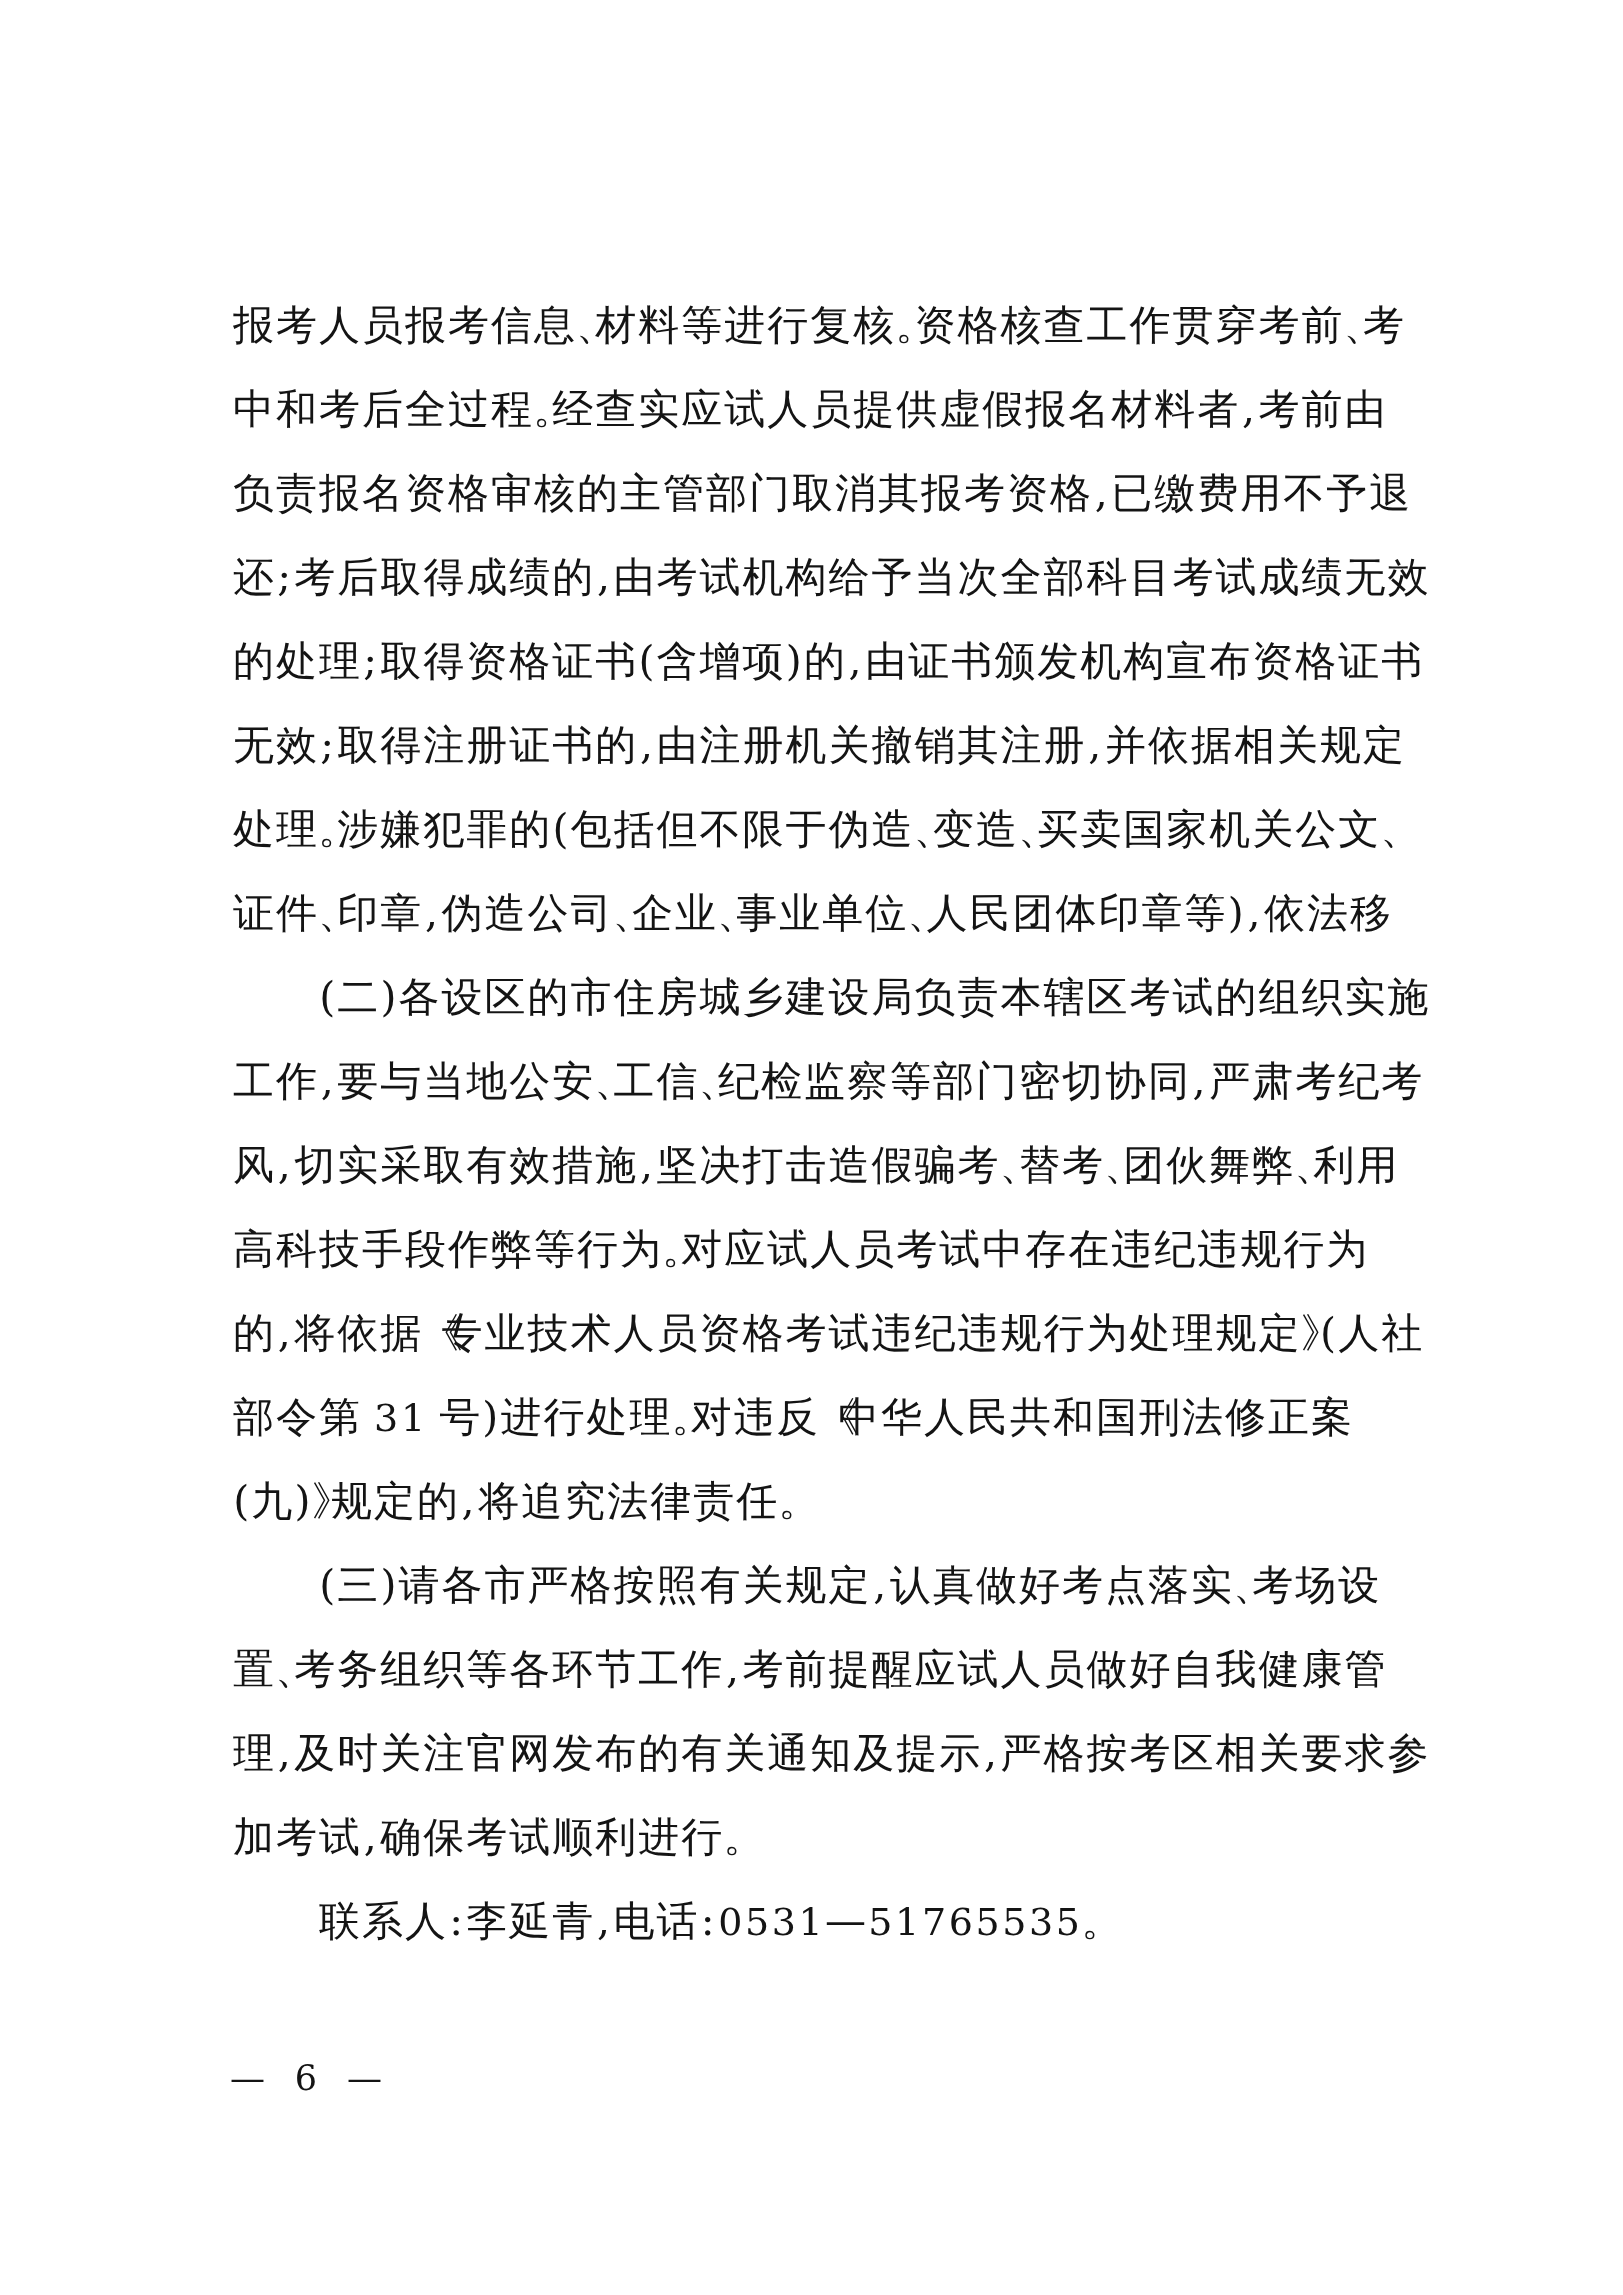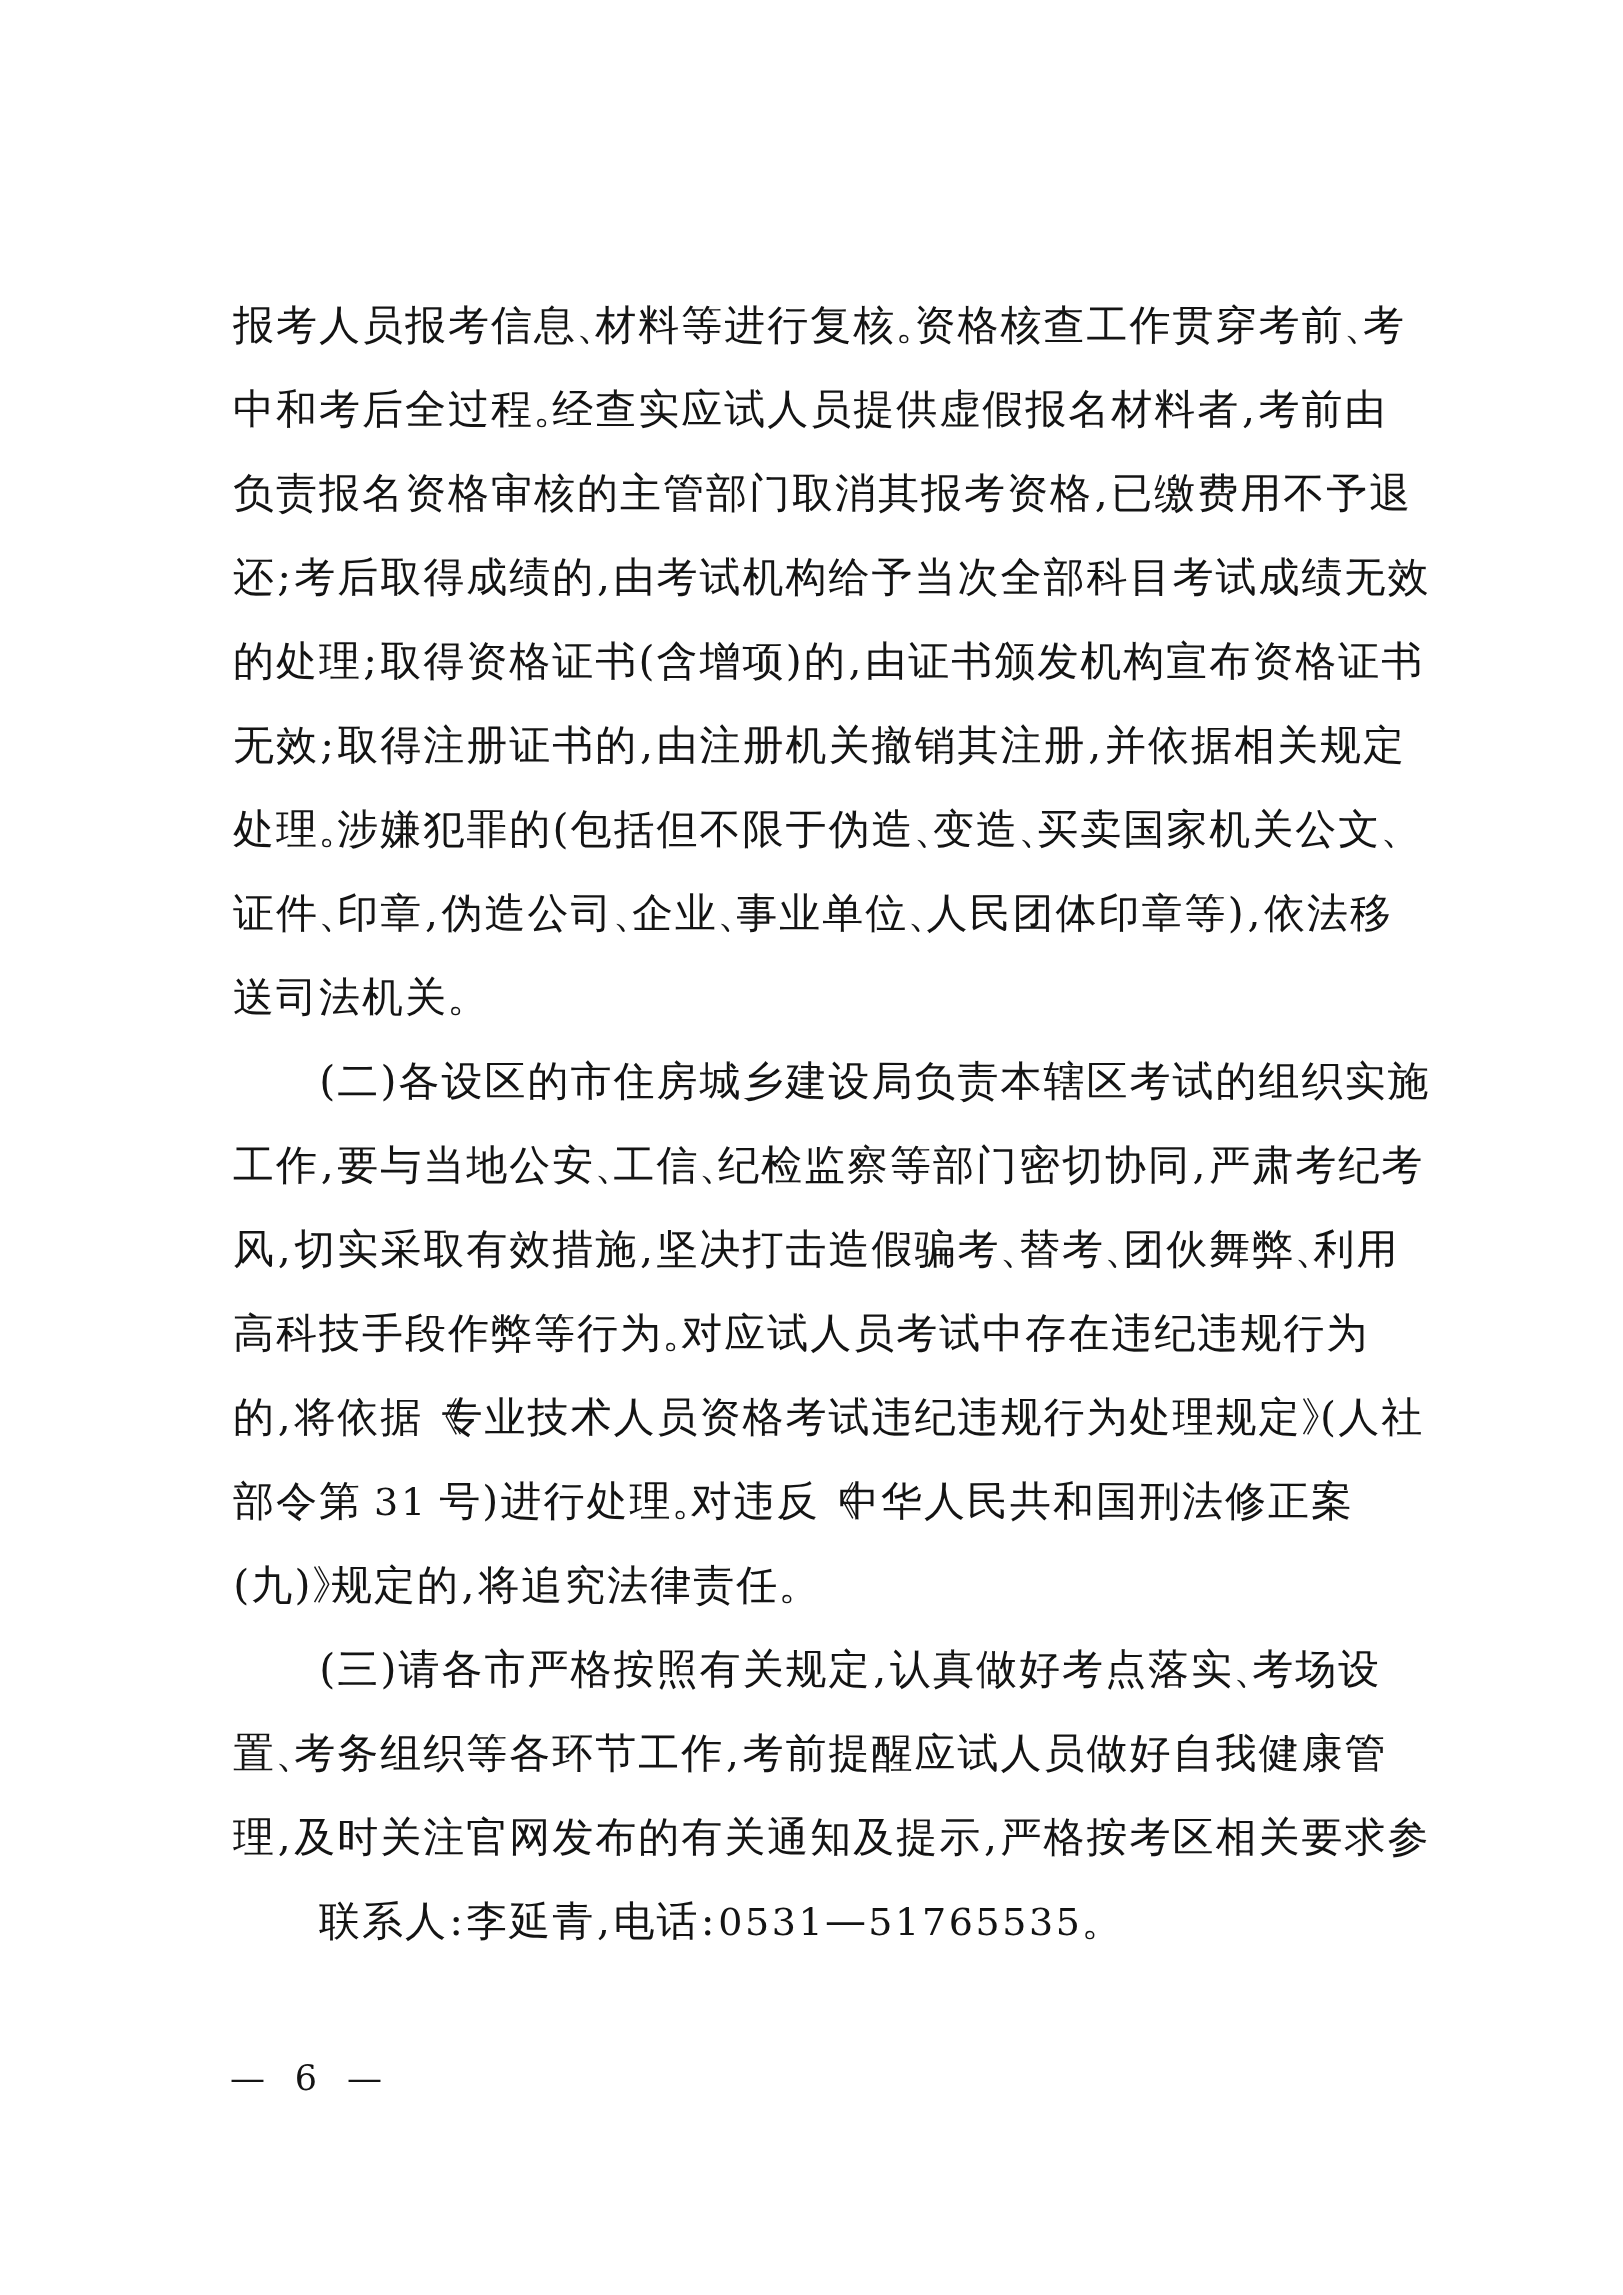--- a/index.html
+++ b/index.html
@@ -61,31 +61,31 @@
 
   <div class="textblock" id="textblock">
       <div class="line"><span class="ch">报</span><span class="ch">考</span><span class="ch">人</span><span class="ch">员</span><span class="ch">报</span><span class="ch">考</span><span class="ch">信</span><span class="ch">息</span><span class="ch punct">、</span><span class="ch">材</span><span class="ch">料</span><span class="ch">等</span><span class="ch">进</span><span class="ch">行</span><span class="ch">复</span><span class="ch">核</span><span class="ch punct">。</span><span class="ch">资</span><span class="ch">格</span><span class="ch">核</span><span class="ch">查</span><span class="ch">工</span><span class="ch">作</span><span class="ch">贯</span><span class="ch">穿</span><span class="ch">考</span><span class="ch">前</span><span class="ch punct">、</span><span class="ch">考</span></div>
       <div class="line"><span class="ch">中</span><span class="ch">和</span><span class="ch">考</span><span class="ch">后</span><span class="ch">全</span><span class="ch">过</span><span class="ch">程</span><span class="ch punct">。</span><span class="ch">经</span><span class="ch">查</span><span class="ch">实</span><span class="ch">应</span><span class="ch">试</span><span class="ch">人</span><span class="ch">员</span><span class="ch">提</span><span class="ch">供</span><span class="ch">虚</span><span class="ch">假</span><span class="ch">报</span><span class="ch">名</span><span class="ch">材</span><span class="ch">料</span><span class="ch">者</span><span class="ch punct">,</span><span class="ch">考</span><span class="ch">前</span><span class="ch">由</span></div>
       <div class="line"><span class="ch">负</span><span class="ch">责</span><span class="ch">报</span><span class="ch">名</span><span class="ch">资</span><span class="ch">格</span><span class="ch">审</span><span class="ch">核</span><span class="ch">的</span><span class="ch">主</span><span class="ch">管</span><span class="ch">部</span><span class="ch">门</span><span class="ch">取</span><span class="ch">消</span><span class="ch">其</span><span class="ch">报</span><span class="ch">考</span><span class="ch">资</span><span class="ch">格</span><span class="ch punct">,</span><span class="ch">已</span><span class="ch">缴</span><span class="ch">费</span><span class="ch">用</span><span class="ch">不</span><span class="ch">予</span><span class="ch">退</span></div>
       <div class="line"><span class="ch">还</span><span class="ch punct">;</span><span class="ch">考</span><span class="ch">后</span><span class="ch">取</span><span class="ch">得</span><span class="ch">成</span><span class="ch">绩</span><span class="ch">的</span><span class="ch punct">,</span><span class="ch">由</span><span class="ch">考</span><span class="ch">试</span><span class="ch">机</span><span class="ch">构</span><span class="ch">给</span><span class="ch">予</span><span class="ch">当</span><span class="ch">次</span><span class="ch">全</span><span class="ch">部</span><span class="ch">科</span><span class="ch">目</span><span class="ch">考</span><span class="ch">试</span><span class="ch">成</span><span class="ch">绩</span><span class="ch">无</span><span class="ch">效</span></div>
       <div class="line"><span class="ch">的</span><span class="ch">处</span><span class="ch">理</span><span class="ch punct">;</span><span class="ch">取</span><span class="ch">得</span><span class="ch">资</span><span class="ch">格</span><span class="ch">证</span><span class="ch">书</span><span class="ch punct">(</span><span class="ch">含</span><span class="ch">增</span><span class="ch">项</span><span class="ch punct">)</span><span class="ch">的</span><span class="ch punct">,</span><span class="ch">由</span><span class="ch">证</span><span class="ch">书</span><span class="ch">颁</span><span class="ch">发</span><span class="ch">机</span><span class="ch">构</span><span class="ch">宣</span><span class="ch">布</span><span class="ch">资</span><span class="ch">格</span><span class="ch">证</span><span class="ch">书</span></div>
       <div class="line"><span class="ch">无</span><span class="ch">效</span><span class="ch punct">;</span><span class="ch">取</span><span class="ch">得</span><span class="ch">注</span><span class="ch">册</span><span class="ch">证</span><span class="ch">书</span><span class="ch">的</span><span class="ch punct">,</span><span class="ch">由</span><span class="ch">注</span><span class="ch">册</span><span class="ch">机</span><span class="ch">关</span><span class="ch">撤</span><span class="ch">销</span><span class="ch">其</span><span class="ch">注</span><span class="ch">册</span><span class="ch punct">,</span><span class="ch">并</span><span class="ch">依</span><span class="ch">据</span><span class="ch">相</span><span class="ch">关</span><span class="ch">规</span><span class="ch">定</span></div>
       <div class="line"><span class="ch">处</span><span class="ch">理</span><span class="ch punct">。</span><span class="ch">涉</span><span class="ch">嫌</span><span class="ch">犯</span><span class="ch">罪</span><span class="ch">的</span><span class="ch punct">(</span><span class="ch">包</span><span class="ch">括</span><span class="ch">但</span><span class="ch">不</span><span class="ch">限</span><span class="ch">于</span><span class="ch">伪</span><span class="ch">造</span><span class="ch punct">、</span><span class="ch">变</span><span class="ch">造</span><span class="ch punct">、</span><span class="ch">买</span><span class="ch">卖</span><span class="ch">国</span><span class="ch">家</span><span class="ch">机</span><span class="ch">关</span><span class="ch">公</span><span class="ch">文</span><span class="ch punct">、</span></div>
       <div class="line"><span class="ch">证</span><span class="ch">件</span><span class="ch punct">、</span><span class="ch">印</span><span class="ch">章</span><span class="ch punct">,</span><span class="ch">伪</span><span class="ch">造</span><span class="ch">公</span><span class="ch">司</span><span class="ch punct">、</span><span class="ch">企</span><span class="ch">业</span><span class="ch punct">、</span><span class="ch">事</span><span class="ch">业</span><span class="ch">单</span><span class="ch">位</span><span class="ch punct">、</span><span class="ch">人</span><span class="ch">民</span><span class="ch">团</span><span class="ch">体</span><span class="ch">印</span><span class="ch">章</span><span class="ch">等</span><span class="ch punct">)</span><span class="ch punct">,</span><span class="ch">依</span><span class="ch">法</span><span class="ch">移</span></div>
-      <div class="line"><span class="ch">送</span><span class="ch">司</span><span class="ch">法</span><span class="ch">机</span><span class="ch">关</span><span class="ch punct">。</span></div>
       <div class="line" style="padding-left: 86px;"><span class="ch punct">(</span><span class="ch">二</span><span class="ch punct">)</span><span class="ch">各</span><span class="ch">设</span><span class="ch">区</span><span class="ch">的</span><span class="ch">市</span><span class="ch">住</span><span class="ch">房</span><span class="ch">城</span><span class="ch">乡</span><span class="ch">建</span><span class="ch">设</span><span class="ch">局</span><span class="ch">负</span><span class="ch">责</span><span class="ch">本</span><span class="ch">辖</span><span class="ch">区</span><span class="ch">考</span><span class="ch">试</span><span class="ch">的</span><span class="ch">组</span><span class="ch">织</span><span class="ch">实</span><span class="ch">施</span></div>
       <div class="line"><span class="ch">工</span><span class="ch">作</span><span class="ch punct">,</span><span class="ch">要</span><span class="ch">与</span><span class="ch">当</span><span class="ch">地</span><span class="ch">公</span><span class="ch">安</span><span class="ch punct">、</span><span class="ch">工</span><span class="ch">信</span><span class="ch punct">、</span><span class="ch">纪</span><span class="ch">检</span><span class="ch">监</span><span class="ch">察</span><span class="ch">等</span><span class="ch">部</span><span class="ch">门</span><span class="ch">密</span><span class="ch">切</span><span class="ch">协</span><span class="ch">同</span><span class="ch punct">,</span><span class="ch">严</span><span class="ch">肃</span><span class="ch">考</span><span class="ch">纪</span><span class="ch">考</span></div>
       <div class="line"><span class="ch">风</span><span class="ch punct">,</span><span class="ch">切</span><span class="ch">实</span><span class="ch">采</span><span class="ch">取</span><span class="ch">有</span><span class="ch">效</span><span class="ch">措</span><span class="ch">施</span><span class="ch punct">,</span><span class="ch">坚</span><span class="ch">决</span><span class="ch">打</span><span class="ch">击</span><span class="ch">造</span><span class="ch">假</span><span class="ch">骗</span><span class="ch">考</span><span class="ch punct">、</span><span class="ch">替</span><span class="ch">考</span><span class="ch punct">、</span><span class="ch">团</span><span class="ch">伙</span><span class="ch">舞</span><span class="ch">弊</span><span class="ch punct">、</span><span class="ch">利</span><span class="ch">用</span></div>
       <div class="line"><span class="ch">高</span><span class="ch">科</span><span class="ch">技</span><span class="ch">手</span><span class="ch">段</span><span class="ch">作</span><span class="ch">弊</span><span class="ch">等</span><span class="ch">行</span><span class="ch">为</span><span class="ch punct">。</span><span class="ch">对</span><span class="ch">应</span><span class="ch">试</span><span class="ch">人</span><span class="ch">员</span><span class="ch">考</span><span class="ch">试</span><span class="ch">中</span><span class="ch">存</span><span class="ch">在</span><span class="ch">违</span><span class="ch">纪</span><span class="ch">违</span><span class="ch">规</span><span class="ch">行</span><span class="ch">为</span></div>
       <div class="line"><span class="ch">的</span><span class="ch punct">,</span><span class="ch">将</span><span class="ch">依</span><span class="ch">据</span><span class="ch punct">《</span><span class="ch">专</span><span class="ch">业</span><span class="ch">技</span><span class="ch">术</span><span class="ch">人</span><span class="ch">员</span><span class="ch">资</span><span class="ch">格</span><span class="ch">考</span><span class="ch">试</span><span class="ch">违</span><span class="ch">纪</span><span class="ch">违</span><span class="ch">规</span><span class="ch">行</span><span class="ch">为</span><span class="ch">处</span><span class="ch">理</span><span class="ch">规</span><span class="ch">定</span><span class="ch punct">》</span><span class="ch punct">(</span><span class="ch">人</span><span class="ch">社</span></div>
       <div class="line"><span class="ch">部</span><span class="ch">令</span><span class="ch">第</span><span class="ch sp">&nbsp;</span><span class="ch ascii">3</span><span class="ch ascii">1</span><span class="ch sp">&nbsp;</span><span class="ch">号</span><span class="ch punct">)</span><span class="ch">进</span><span class="ch">行</span><span class="ch">处</span><span class="ch">理</span><span class="ch punct">。</span><span class="ch">对</span><span class="ch">违</span><span class="ch">反</span><span class="ch punct">《</span><span class="ch">中</span><span class="ch">华</span><span class="ch">人</span><span class="ch">民</span><span class="ch">共</span><span class="ch">和</span><span class="ch">国</span><span class="ch">刑</span><span class="ch">法</span><span class="ch">修</span><span class="ch">正</span><span class="ch">案</span></div>
       <div class="line"><span class="ch punct">(</span><span class="ch">九</span><span class="ch punct">)</span><span class="ch punct">》</span><span class="ch">规</span><span class="ch">定</span><span class="ch">的</span><span class="ch punct">,</span><span class="ch">将</span><span class="ch">追</span><span class="ch">究</span><span class="ch">法</span><span class="ch">律</span><span class="ch">责</span><span class="ch">任</span><span class="ch punct">。</span></div>
       <div class="line" style="padding-left: 86px;"><span class="ch punct">(</span><span class="ch">三</span><span class="ch punct">)</span><span class="ch">请</span><span class="ch">各</span><span class="ch">市</span><span class="ch">严</span><span class="ch">格</span><span class="ch">按</span><span class="ch">照</span><span class="ch">有</span><span class="ch">关</span><span class="ch">规</span><span class="ch">定</span><span class="ch punct">,</span><span class="ch">认</span><span class="ch">真</span><span class="ch">做</span><span class="ch">好</span><span class="ch">考</span><span class="ch">点</span><span class="ch">落</span><span class="ch">实</span><span class="ch punct">、</span><span class="ch">考</span><span class="ch">场</span><span class="ch">设</span></div>
       <div class="line"><span class="ch">置</span><span class="ch punct">、</span><span class="ch">考</span><span class="ch">务</span><span class="ch">组</span><span class="ch">织</span><span class="ch">等</span><span class="ch">各</span><span class="ch">环</span><span class="ch">节</span><span class="ch">工</span><span class="ch">作</span><span class="ch punct">,</span><span class="ch">考</span><span class="ch">前</span><span class="ch">提</span><span class="ch">醒</span><span class="ch">应</span><span class="ch">试</span><span class="ch">人</span><span class="ch">员</span><span class="ch">做</span><span class="ch">好</span><span class="ch">自</span><span class="ch">我</span><span class="ch">健</span><span class="ch">康</span><span class="ch">管</span></div>
       <div class="line"><span class="ch">理</span><span class="ch punct">,</span><span class="ch">及</span><span class="ch">时</span><span class="ch">关</span><span class="ch">注</span><span class="ch">官</span><span class="ch">网</span><span class="ch">发</span><span class="ch">布</span><span class="ch">的</span><span class="ch">有</span><span class="ch">关</span><span class="ch">通</span><span class="ch">知</span><span class="ch">及</span><span class="ch">提</span><span class="ch">示</span><span class="ch punct">,</span><span class="ch">严</span><span class="ch">格</span><span class="ch">按</span><span class="ch">考</span><span class="ch">区</span><span class="ch">相</span><span class="ch">关</span><span class="ch">要</span><span class="ch">求</span><span class="ch">参</span></div>
+      <div class="line"><span class="ch">加</span><span class="ch">考</span><span class="ch">试</span><span class="ch punct">,</span><span class="ch">确</span><span class="ch">保</span><span class="ch">考</span><span class="ch">试</span><span class="ch">顺</span><span class="ch">利</span><span class="ch">进</span><span class="ch">行</span><span class="ch punct">。</span></div>
       <div class="line" style="padding-left: 86px;"><span class="ch">联</span><span class="ch">系</span><span class="ch">人</span><span class="ch punct">:</span><span class="ch">李</span><span class="ch">延</span><span class="ch">青</span><span class="ch punct">,</span><span class="ch">电</span><span class="ch">话</span><span class="ch punct">:</span><span class="ch ascii">0</span><span class="ch ascii">5</span><span class="ch ascii">3</span><span class="ch ascii">1</span><span class="ch">—</span><span class="ch ascii">5</span><span class="ch ascii">1</span><span class="ch ascii">7</span><span class="ch ascii">6</span><span class="ch ascii">5</span><span class="ch ascii">5</span><span class="ch ascii">3</span><span class="ch ascii">5</span><span class="ch punct">。</span></div>
     </div>
 
   <div class="pagenum">
     <span>—</span>
     <span>6</span>
     <span>—</span>
   </div>
 
 </div>

